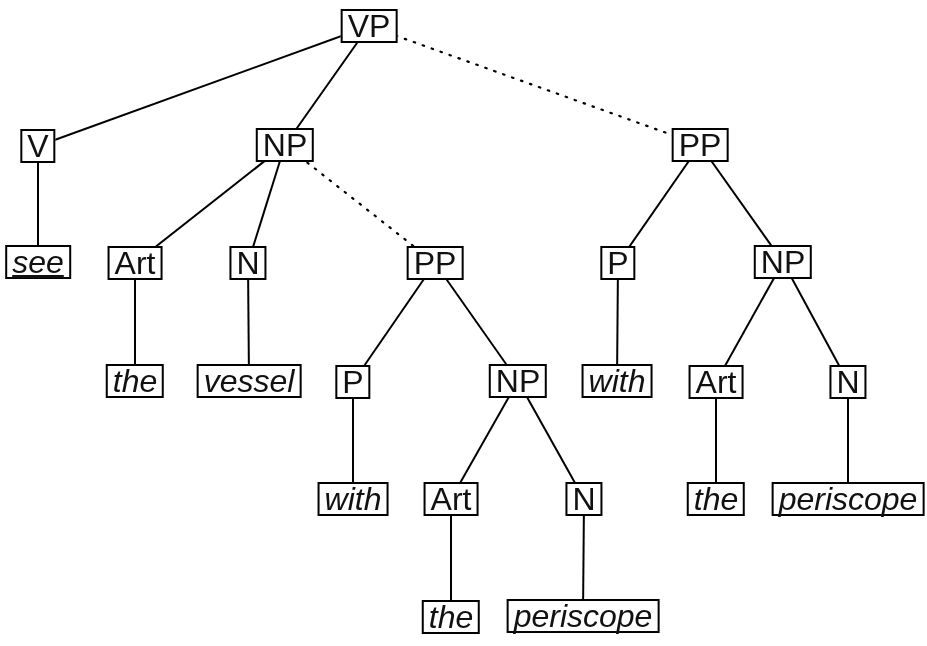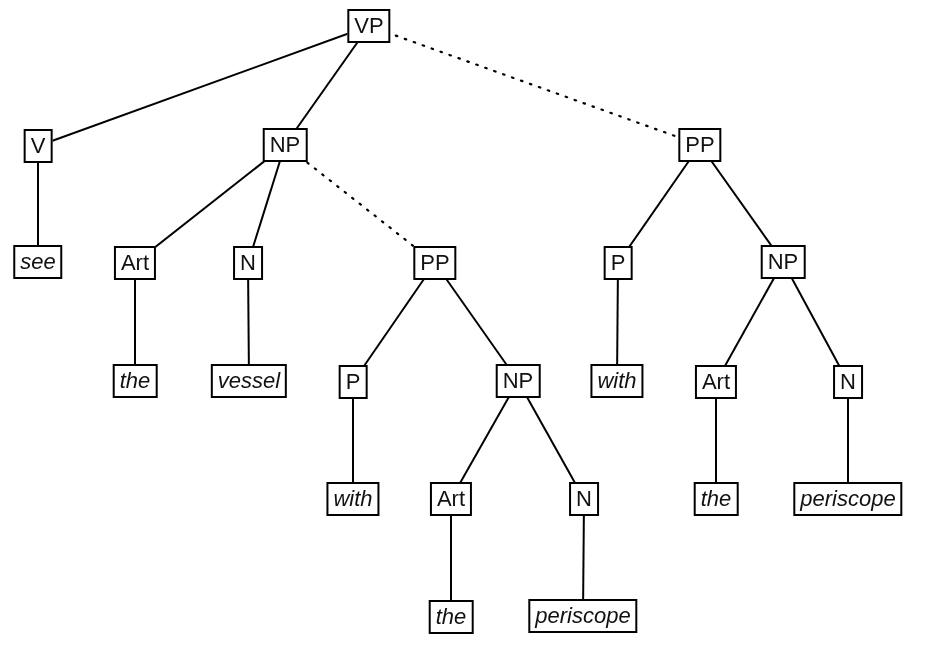--- a/index.html
+++ b/index.html
@@ -30,21 +30,21 @@
     stroke-dasharray: 1.5 8;
     stroke-linecap: round;
     stroke-width: 2.2;
   }
   .node {
     position: absolute;
     transform: translate(-50%, -50%);
     background: #ffffff;
     border: 2px solid #000000;
     padding: 0 5px;
-    font-size: 22px;
+    font-size: 32px;
     line-height: 30px;
     color: #111111;
     white-space: nowrap;
     text-align: center;
     box-sizing: border-box;
   }
   .node.terminal {
     font-style: italic;
   }
 </style>
@@ -75,21 +75,21 @@
       <line x1="783" y1="262" x2="716" y2="382"></line>
       <line x1="783" y1="262" x2="848" y2="382"></line>
       <line x1="716" y1="382" x2="716" y2="499"></line>
       <line x1="848" y1="382" x2="848" y2="499"></line>
     </svg>
   <div id="nodes-layer">
       <div class="node" style="left: 369px; top: 26px;">VP</div>
       <div class="node" style="left: 38px; top: 146px;">V</div>
       <div class="node" style="left: 285px; top: 145px;">NP</div>
       <div class="node" style="left: 700px; top: 145px;">PP</div>
-      <div class="node terminal" style="left: 38px; top: 262px;">see</div>
+      <div class="node terminal" style="left: 38px; top: 262px; text-decoration: underline;">see</div>
       <div class="node" style="left: 135px; top: 263px;">Art</div>
       <div class="node" style="left: 248px; top: 263px;">N</div>
       <div class="node" style="left: 435px; top: 263px;">PP</div>
       <div class="node terminal" style="left: 135px; top: 381px;">the</div>
       <div class="node terminal" style="left: 249px; top: 381px; text-align: right;">vessel</div>
       <div class="node" style="left: 353px; top: 382px;">P</div>
       <div class="node" style="left: 518px; top: 381px;">NP</div>
       <div class="node terminal" style="left: 353px; top: 499px;">with</div>
       <div class="node" style="left: 451px; top: 499px;">Art</div>
       <div class="node" style="left: 584px; top: 499px;">N</div>

